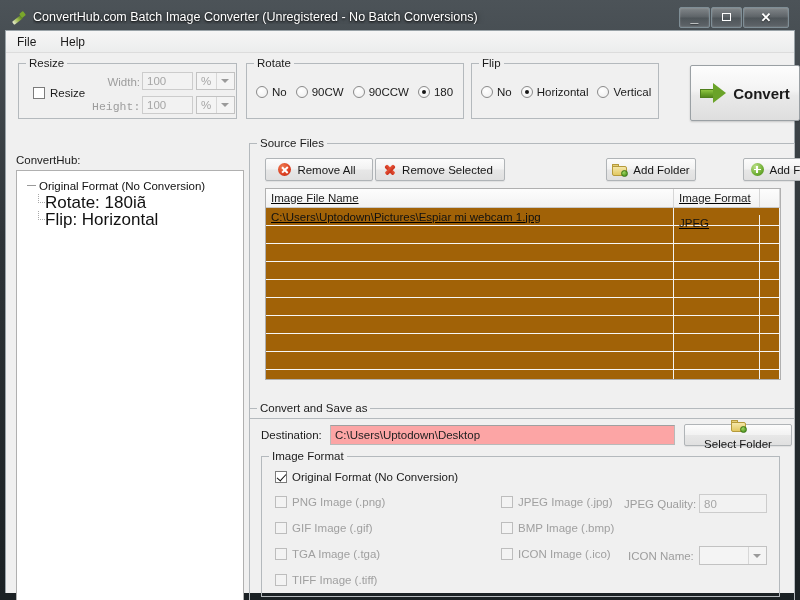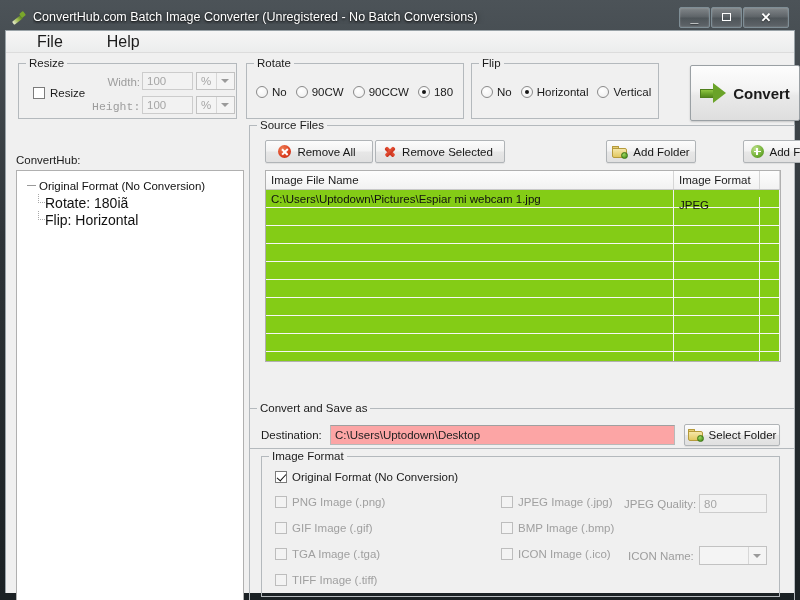--- a/index.html
+++ b/index.html
@@ -97,24 +97,23 @@
   .menubar {
     height: 21px;
     background: linear-gradient(180deg, #f6f6f6 0%, #eceded 100%);
     border-bottom: 1px solid #dcdcdc;
     display: flex;
     align-items: center;
     padding-left: 8px;
     gap: 18px;
   }
   .menu-item {
-    font-size: 16px;
+    font-size: 12px;
     color: #1b1b1b;
     padding: 1px 3px;
-    margin-left: 20px;
   }
   .workspace {
     position: relative;
     height: 540px;
     background: #f0f0f0;
   }
 
   
   .group {
     position: absolute;
@@ -390,21 +389,21 @@
     font-size: 11.5px; color: #111;
     padding-left: 6px;
     height: 17px;
   }
   .tree-root .dash {
     width: 9px; height: 1px; background: #9a9a9a; flex: 0 0 auto;
   }
   .tree-child {
     position: relative;
     display: flex; align-items: center; gap: 3px;
-    font-size: 14px; color: #111;
+    font-size: 17px; color: #111;
     padding-left: 24px;
     height: 17px;
   }
   .tree-child .elbow {
     position: absolute;
     left: 17px; top: 0;
     width: 8px; height: 100%;
   }
   .tree-child .elbow .v {
     position: absolute; left: 0; top: 0; width: 1px; height: 9px;
@@ -582,21 +581,21 @@
         </div>
         <div class="tree-child last">
           <span class="elbow">
               <span class="v"></span>
               <span class="h"></span>
             </span>
           <span>Flip: Horizontal</span>
         </div>
       </div>
 
-      <div class="group" style="left:243px; top:72px; width:546px; height:324px;">
+      <div class="group" style="left:243px; top:90px; width:546px; height:276px;">
         <div class="legend">Source Files</div>
 
         <div class="btn" style="position:absolute; left:125px; top:14px; width:130px; height:23px; padding-right:4px;">
           <span class="ico-remove-sel"></span>
           <span>Remove Selected</span>
         </div>
         <div class="btn" style="position:absolute; left:15px; top:14px; width:108px; height:23px; padding-right:4px;">
           <span class="ico-remove-all"></span>
           <span>Remove All</span>
         </div>
@@ -606,21 +605,21 @@
               <span class="body"></span>
               <span class="plus"></span>
           </span>
           <span>Add Folder</span>
         </div>
         <div class="btn" style="position:absolute; left:449px; top:14px; width:82px; height:23px;margin-left:44px;">
           <span class="ico-addfiles"></span>
           <span>Add Files</span>
         </div>
 
-        <div style="position:absolute; left:15px; top:44px; width:516px; height:192px; background:#84cc16; border:1px solid #b0b0b0; box-sizing:border-box; overflow:hidden;">
+        <div style="position:absolute; left:15px; top:44px; width:516px; height:192px; background:#a16207; border:1px solid #b0b0b0; box-sizing:border-box; overflow:hidden;text-decoration:underline;">
           <div class="list-head">
             <div class="col" style="width:408px;">Image File Name</div>
             <div class="col" style="width:86px;">Image Format</div>
             <div class="col" style="width:20px;"></div>
           </div>
           <div class="list-row">
             <div class="cell" style="width:408px;">C:\Users\Uptodown\Pictures\Espiar mi webcam 1.jpg</div>
             <div class="cell" style="width:86px;margin-top:13px;">JPEG</div>
             <div class="cell" style="width:20px;"></div>
           </div>
@@ -672,21 +671,21 @@
               </div>
             </div>
         </div>
       </div>
 
       <div class="group" style="left:243px; top:355px; width:546px; height:199px;">
         <div class="legend">Convert and Save as</div>
 
         <div class="lbl" style="position:absolute; left:11px; top:20px;">Destination:</div>
         <div class="txtbox" style="position:absolute; left:80px; top:16px; width:345px; height:20px;">C:\Users\Uptodown\Desktop</div>
-        <div class="btn" style="position:absolute; left:434px; top:15px; width:96px; height:22px;">
+        <div class="btn" style="position:absolute; left:434px; top:15px; width:108px; height:22px;flex-direction:column;">
           <span class="ico-folder">
             <span class="tab"></span>
               <span class="body"></span>
               <span class="plus" style="background:radial-gradient(circle at 35% 30%, #9fd65f 0%, #4d941f 80%);"></span>
           </span>
           <span>Select Folder</span>
         </div>
 
         <div class="group" style="left:11px; top:47px; width:519px; height:141px;">
           <div class="legend">Image Format</div>

